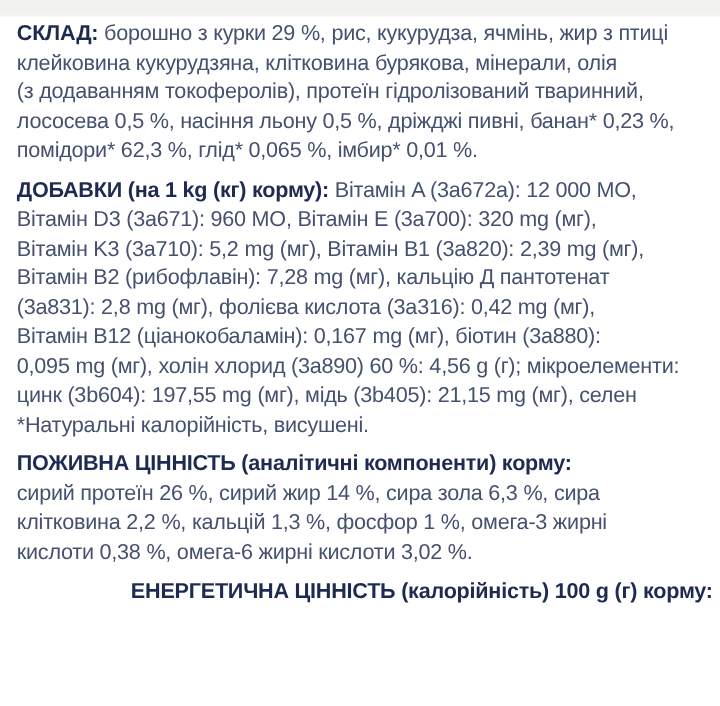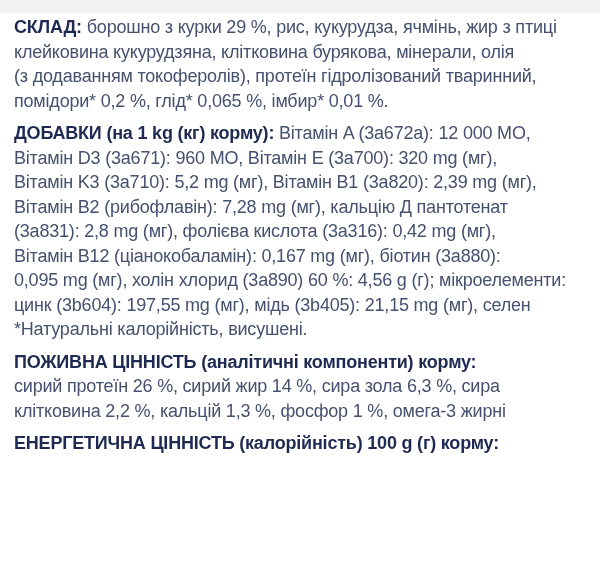--- a/index.html
+++ b/index.html
@@ -22,59 +22,61 @@
     color: #46506f;
   }
   .edge-top {
     position: absolute;
     top: 0; left: 0;
     width: 600px; height: 13px;
     background: #f2f2f0;
     border-bottom: 1px solid #fafaf9;
   }
   .sec { margin: 0 0 8px 0; }
-  .sec:last-child { margin-bottom: 4px; }
+  .sec:last-child { margin-bottom: 4px; text-align: right; }
   .line {
     margin: 0;
     white-space: nowrap;
   }
   .hd {
     font-weight: bold;
     color: #1f2a52;
   }
 </style>
 </head>
 <body>
 
 <main class="page">
 
   <div class="edge-top"></div>
 
   <section class="sec">
     <p class="line"><strong class="hd">СКЛАД:</strong> <span>борошно з курки 29 %, рис, кукурудза, ячмінь, жир з птиці</span></p>
     <p class="line">клейковина кукурудзяна, клітковина бурякова, мінерали, олія</p>
     <p class="line">(з додаванням токоферолів), протеїн гідролізований тваринний,</p>
-    <p class="line">помідори* 0,2 %, глід* 0,065 %, імбир* 0,01 %.</p>
+    <p class="line">лососева 0,5 %, насіння льону 0,5 %, дріжджі пивні, банан* 0,23 %,</p>
+    <p class="line">помідори* 62,3 %, глід* 0,065 %, імбир* 0,01 %.</p>
   </section>
 
   <section class="sec">
     <p class="line"><strong class="hd">ДОБАВКИ (на 1 kg (кг) корму):</strong> <span>Вітамін A (3a672a): 12 000 МО,</span></p>
     <p class="line">Вітамін D3 (3a671): 960 МО, Вітамін E (3a700): 320 mg (мг),</p>
     <p class="line">Вітамін K3 (3a710): 5,2 mg (мг), Вітамін B1 (3a820): 2,39 mg (мг),</p>
     <p class="line">Вітамін B2 (рибофлавін): 7,28 mg (мг), кальцію Д пантотенат</p>
     <p class="line">(3a831): 2,8 mg (мг), фолієва кислота (3a316): 0,42 mg (мг),</p>
     <p class="line">Вітамін B12 (ціанокобаламін): 0,167 mg (мг), біотин (3a880):</p>
     <p class="line">0,095 mg (мг), холін хлорид (3a890) 60 %: 4,56 g (г); мікроелементи:</p>
     <p class="line">цинк (3b604): 197,55 mg (мг), мідь (3b405): 21,15 mg (мг), селен</p>
     <p class="line">*Натуральні калорійність, висушені.</p>
   </section>
 
   <section class="sec">
     <p class="line hd">ПОЖИВНА ЦІННІСТЬ (аналітичні компоненти) корму:</p>
     <p class="line">сирий протеїн 26 %, сирий жир 14 %, сира зола 6,3 %, сира</p>
     <p class="line">клітковина 2,2 %, кальцій 1,3 %, фосфор 1 %, омега-3 жирні</p>
+    <p class="line">кислоти 0,38 %, омега-6 жирні кислоти 3,02 %.</p>
   </section>
 
   <section class="sec">
     <p class="line hd">ЕНЕРГЕТИЧНА ЦІННІСТЬ (калорійність) 100 g (г) корму:</p>
   </section>
 
 </main>
 
 </body></html>

